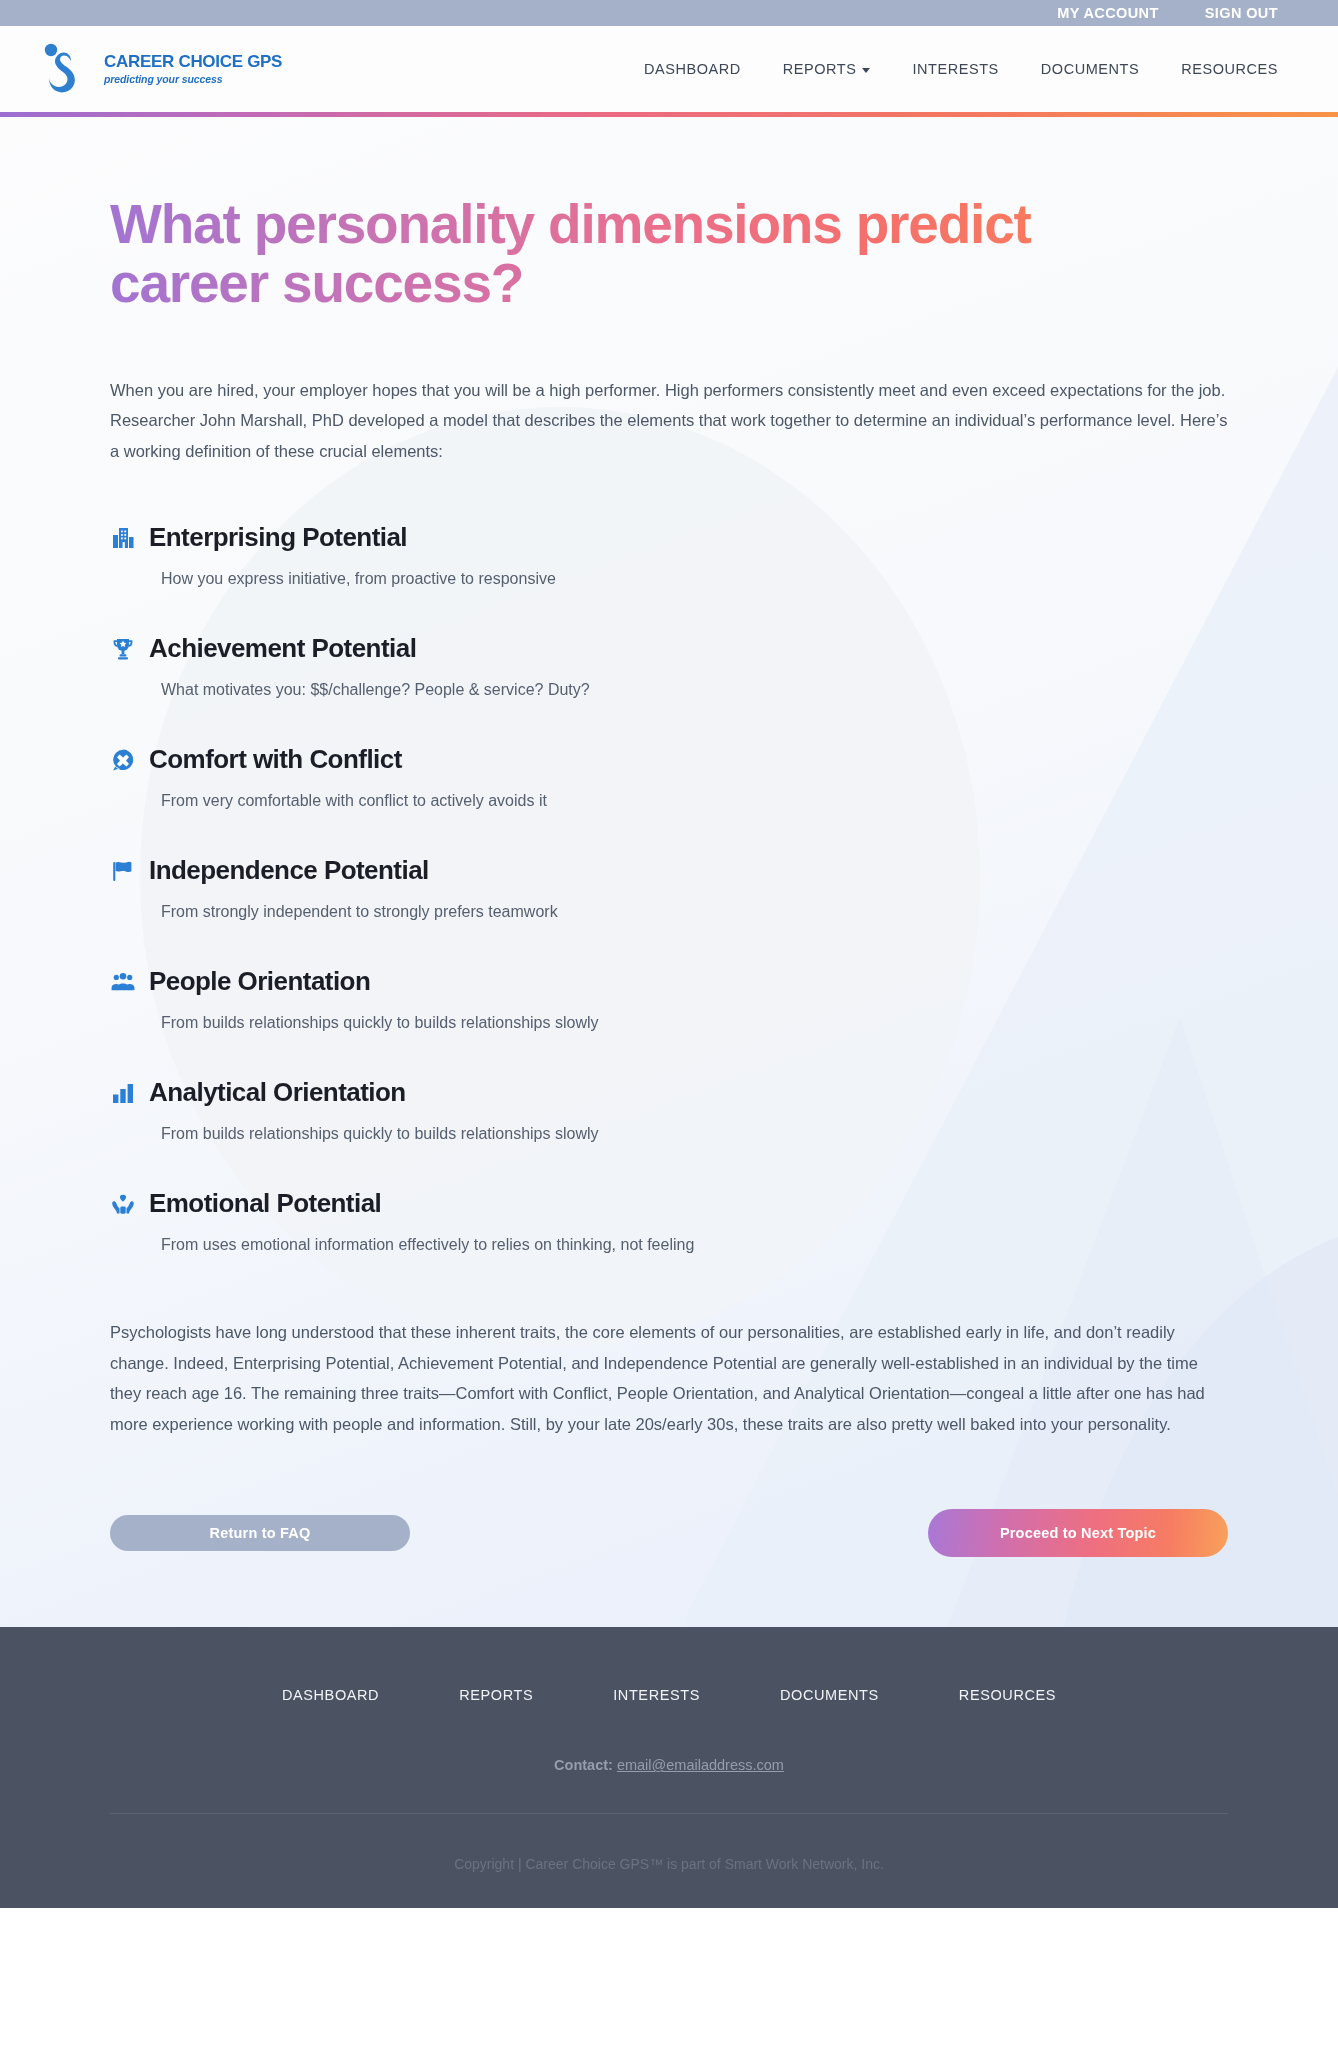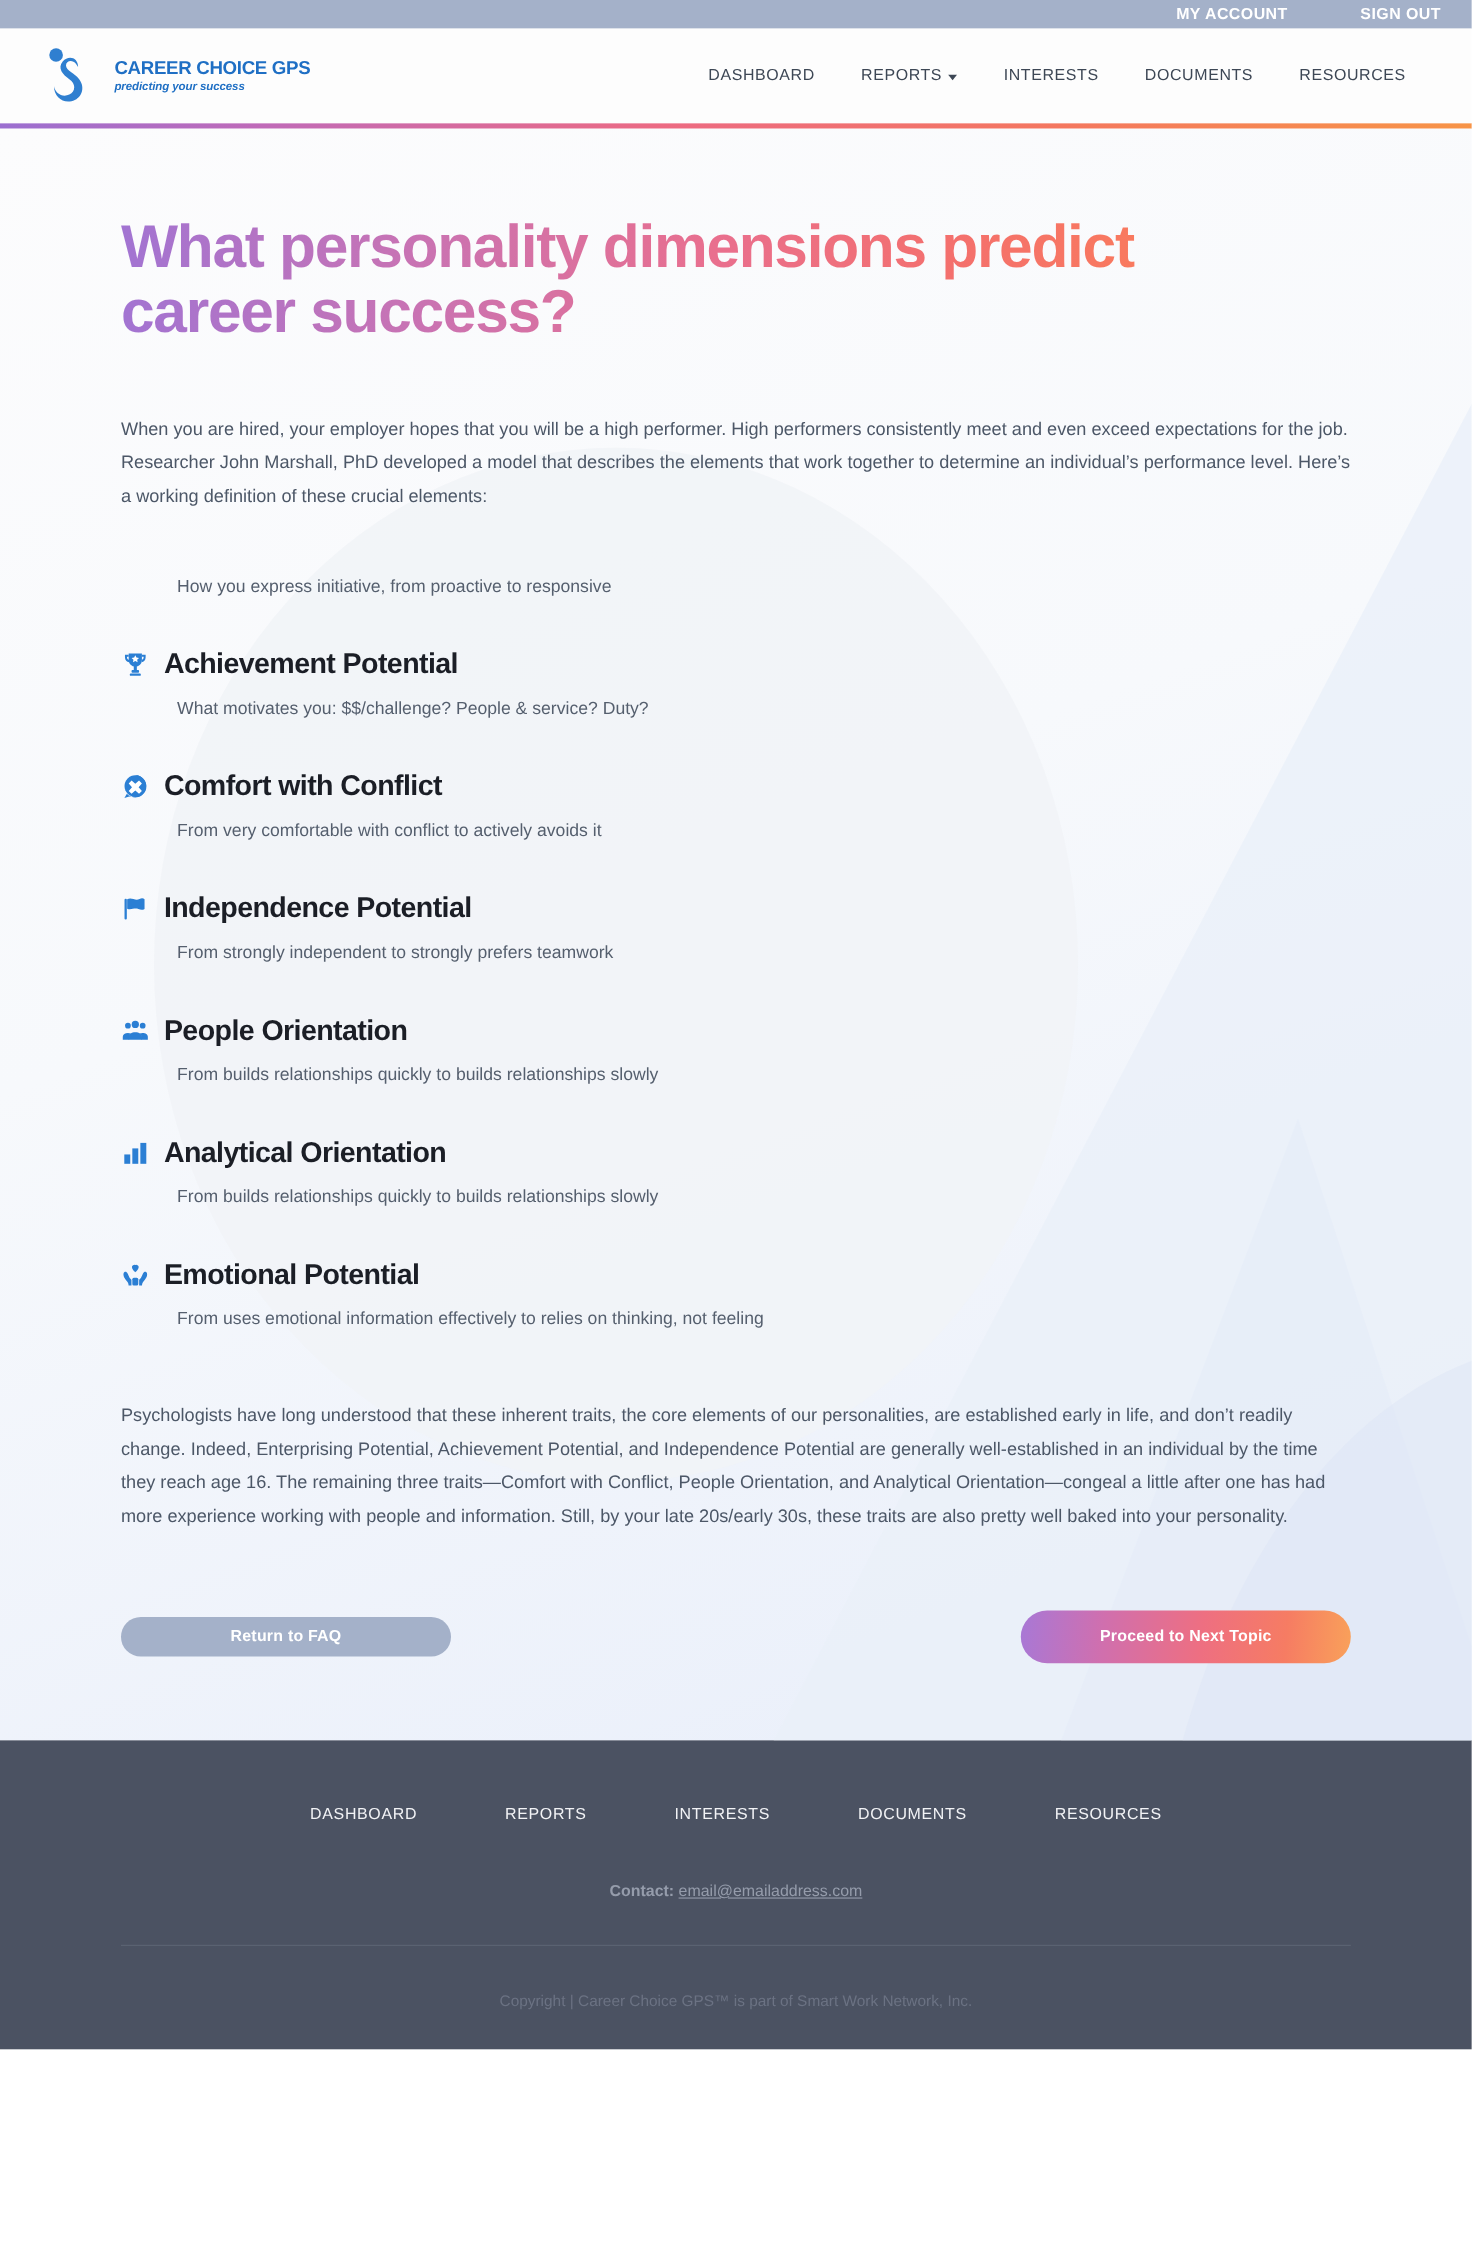--- a/index.html
+++ b/index.html
@@ -17,22 +17,22 @@
     overflow: hidden;
   }
 
   
   .utility-bar {
     height: 26px;
     background: #a4b1c9;
     display: flex;
     align-items: center;
     justify-content: flex-end;
-    padding-right: 28px;
-    gap: 66px;
+    padding-right: 60px;
+    gap: 46px;
   }
   .utility-link {
     color: #ffffff;
     font-size: 14.5px;
     font-weight: 700;
     letter-spacing: 0.4px;
     text-decoration: none;
     cursor: pointer;
     white-space: nowrap;
   }
@@ -298,20 +298,39 @@
 
     <div class="inner">
 
       <h1 class="page-title">What personality dimensions predict career success?</h1>
 
       <p class="body-para intro-para">When you are hired, your employer hopes that you will be a high performer. High performers consistently meet and even exceed expectations for the job. Researcher John Marshall, PhD developed a model that describes the elements that work together to determine an individual’s performance level. Here’s a working definition of these crucial elements:</p>
 
       <section class="dimensions">
 
         <div class="dimension">
+          <div class="dim-head">
+            <span class="dim-icon">
+              <svg viewBox="0 0 24 24" width="24" height="24" aria-hidden="true">
+                <rect x="2" y="9" width="5" height="13" fill="#2b7fd4"></rect>
+                <rect x="8" y="2" width="9" height="20" fill="#2b7fd4"></rect>
+                <rect x="18" y="11" width="4.5" height="11" fill="#2b7fd4"></rect>
+                <g fill="#ffffff">
+                  <rect x="10" y="4.5" width="1.8" height="1.8"></rect>
+                    <rect x="13.3" y="4.5" width="1.8" height="1.8"></rect>
+                  <rect x="10" y="8" width="1.8" height="1.8"></rect>
+                    <rect x="13.3" y="8" width="1.8" height="1.8"></rect>
+                  <rect x="10" y="11.5" width="1.8" height="1.8"></rect>
+                    <rect x="13.3" y="11.5" width="1.8" height="1.8"></rect>
+                  <rect x="11.6" y="16" width="2.2" height="6"></rect>
+                </g>
+              </svg>
+            </span>
+            <h2 class="dim-title">Enterprising Potential</h2>
+          </div>
           <p class="dim-desc">How you express initiative, from proactive to responsive</p>
         </div>
 
         <div class="dimension">
           <div class="dim-head">
             <span class="dim-icon">
               <svg viewBox="0 0 24 24" width="24" height="24" aria-hidden="true">
                 <path d="M6 2h12v6a6 6 0 0 1-12 0z" fill="#2b7fd4"></path>
                 <path d="M6 3.2H2.6v2.2c0 2.6 1.7 4.3 3.7 4.6V7.9C5.2 7.6 4.4 6.6 4.4 5.4V5H6z" fill="#2b7fd4"></path>
                 <path d="M18 3.2h3.4v2.2c0 2.6-1.7 4.3-3.7 4.6V7.9c1.1-.3 1.9-1.3 1.9-2.5V5H18z" fill="#2b7fd4"></path>

